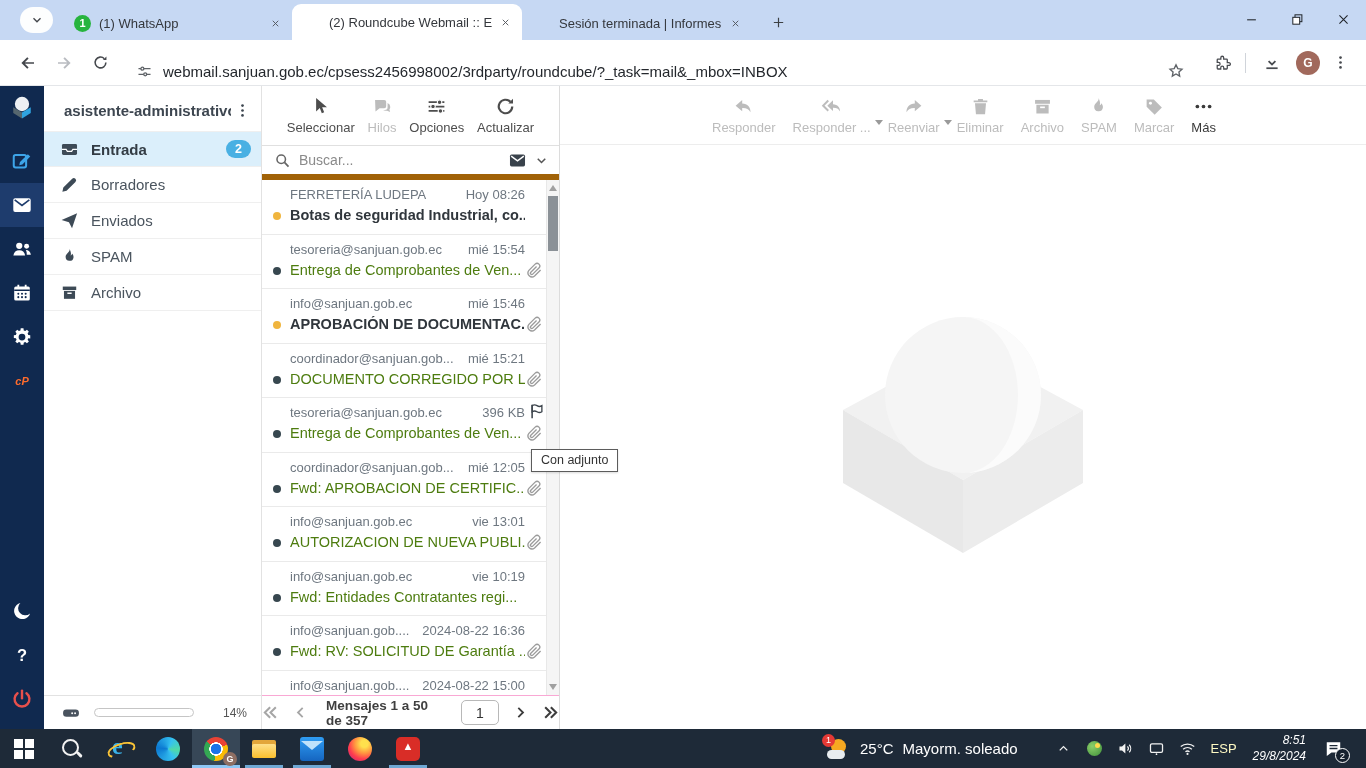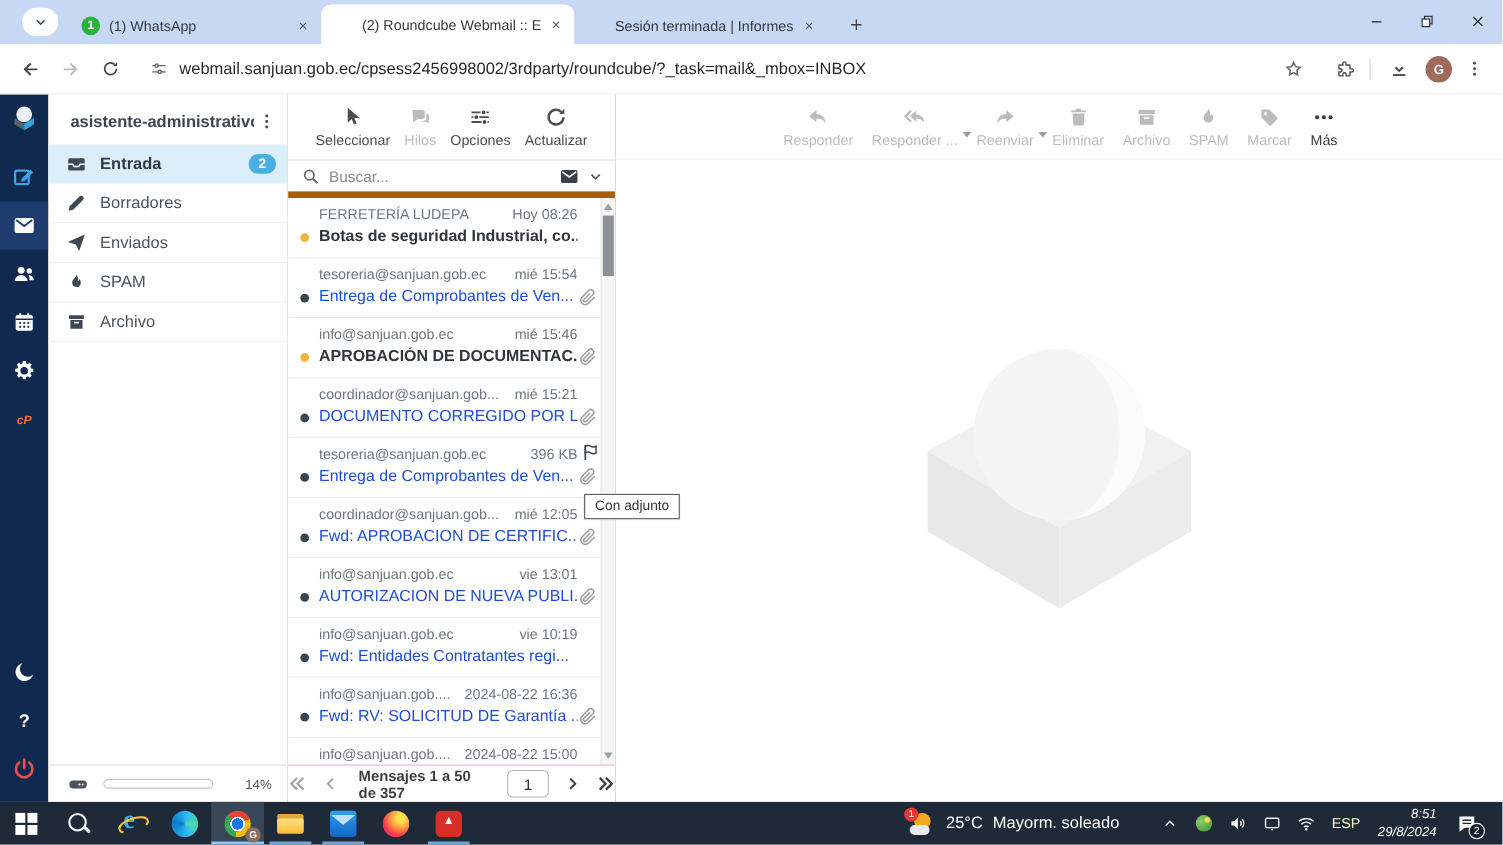--- a/index.html
+++ b/index.html
@@ -19,21 +19,21 @@
   .fav.fv-whatsapp { background:#27b43e; border-radius:50%; }
   .fav .fv-badge { color:#fff; font-size:11px; font-weight:bold; line-height:1; }
   .tab .x { width:18px; height:18px; border-radius:50%; display:flex; align-items:center; justify-content:center; color:#4b4f55; }
   .newtab { width:28px; height:28px; margin:0 0 4px 12px; display:flex; align-items:center; justify-content:center; color:#3c4043; }
   .winctl { position:absolute; right:0; top:0; height:40px; display:flex; }
   .winctl .wbtn { width:46px; height:38px; display:flex; align-items:center; justify-content:center; color:#1f2328; }
 
   .urlrow { position:absolute; left:0; top:40px; width:1366px; height:46px; background:#fff; border-bottom:1px solid #e4e6e9; display:flex; align-items:center; padding:0 10px; }
   .navbtn { width:32px; height:32px; display:flex; align-items:center; justify-content:center; color:#45484d; margin:0 2px; }
   .navbtn.disabled { color:#b9bcc1; }
-  .urlfield { flex:1; display:flex; align-items:center; height:34px; margin:0 8px; padding:0 10px; }
+  .urlfield { flex:1; display:flex; align-items:flex-end; height:34px; margin:0 8px; padding:0 10px; }
   .urlfield .tune { color:#5f6368; margin-right:10px; }
   .urltext { flex:1; font-size:15px; color:#24282d; white-space:nowrap; overflow:hidden; }
   .urlfield .star { color:#5f6368; }
   .chromebtns { display:flex; align-items:center; }
   .chromebtns .cbtn { width:32px; height:32px; display:flex; align-items:center; justify-content:center; color:#484b50; margin-left:4px; }
   .divider-v { width:1px; height:20px; background:#d0d4da; margin:0 6px; }
   .avatar { width:24px; height:24px; border-radius:50%; background:#a1695c; color:#fff; font-size:12px; font-weight:bold; display:flex; align-items:center; justify-content:center; margin-left:8px; }
 
   
   .webmail { position:absolute; left:0; top:86px; width:1366px; height:643px; background:#fff; }
@@ -79,21 +79,21 @@
   .scope { display:flex; align-items:center; color:#39424b; }
 
   .msglist { position:absolute; left:0; top:94px; width:100%; height:515px; overflow:hidden; }
   .msg-row { position:relative; height:54.5px; border-bottom:1px solid #eaeaea; padding:7px 34px 0 28px; cursor:pointer; }
   .msg-line1 { display:flex; align-items:center; }
   .msg-sender { flex:1; font-size:13px; color:#6e7780; white-space:nowrap; overflow:hidden; margin-right:6px; }
   .msg-date { font-size:13px; color:#6e7780; white-space:nowrap; }
   .msg-line2 { display:flex; align-items:center; margin-top:5px; }
   .msg-dot { position:absolute; left:11px; top:32px; width:8px; height:8px; border-radius:50%; background:#37474f; }
   .msg-row.unread .msg-dot { background:#f0b53e; }
-  .msg-subject { flex:1; font-size:14.5px; color:#1d4ed8; white-space:nowrap; overflow:hidden; }
+  .msg-subject { flex:1; font-size:14.5px; color:#4d7c0f; white-space:nowrap; overflow:hidden; }
   .msg-row.unread .msg-subject { font-weight:bold; color:#30363c; }
   .msg-clip { position:absolute; right:16px; top:27px; color:#9b9b9b; visibility:hidden; }
   .msg-clip.show { visibility:visible; }
   .msg-flag { position:absolute; right:13px; top:4px; color:#3e464e; display:none; }
   .msg-flag.show { display:block; }
 
   .scrollbar { position:absolute; right:0; top:94px; width:13px; height:515px; background:#f5f5f5; border-left:1px solid #e8e8e8; }
   .sb-up, .sb-down { position:absolute; left:2px; width:0; height:0; border-left:4.5px solid transparent; border-right:4.5px solid transparent; }
   .sb-up { top:5px; border-bottom:6px solid #a0a0a0; }
   .sb-down { bottom:5px; border-top:6px solid #a0a0a0; }

